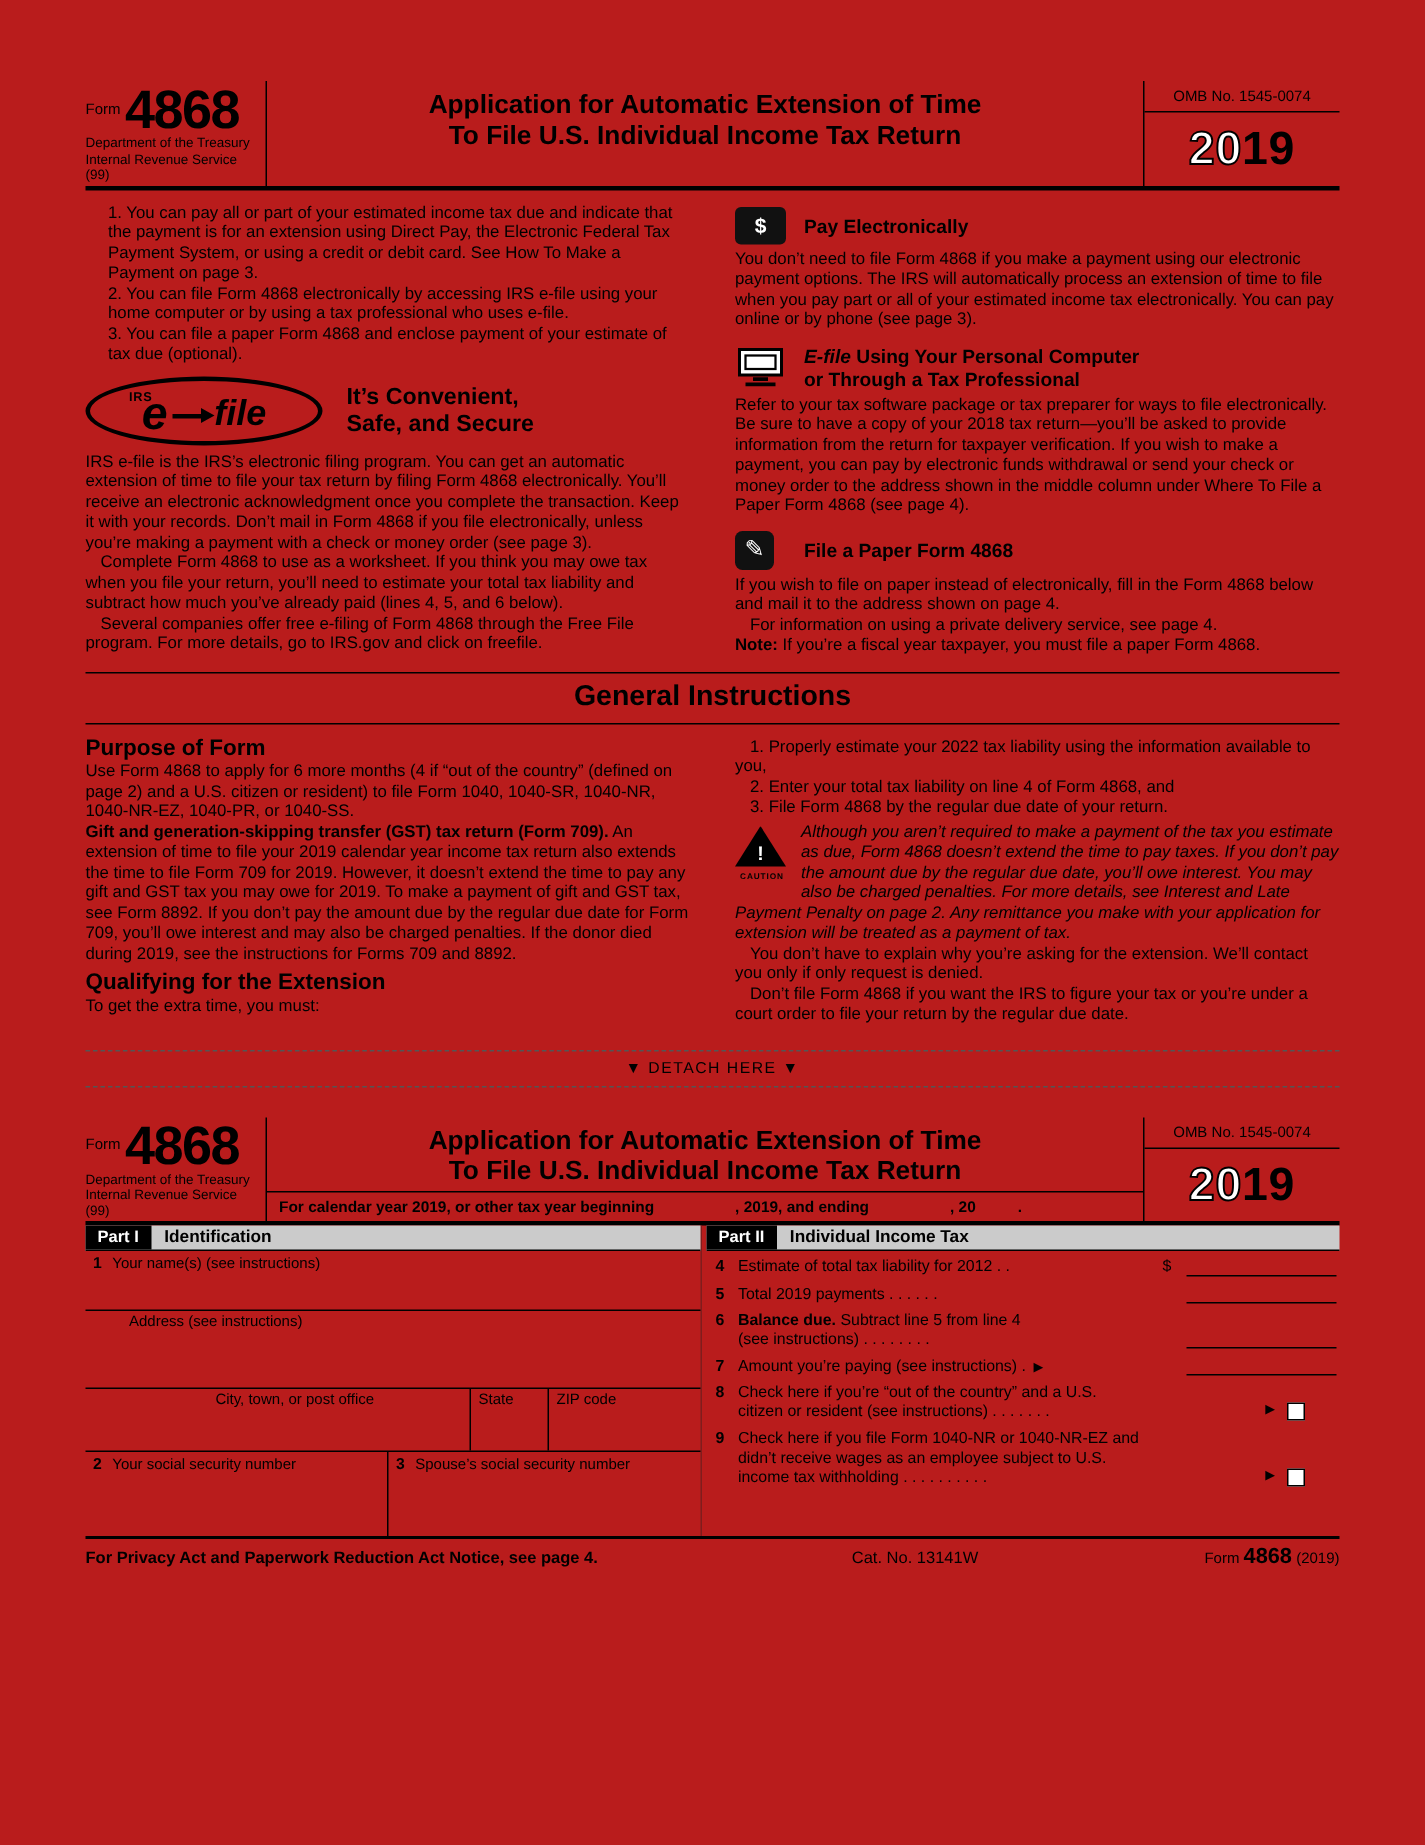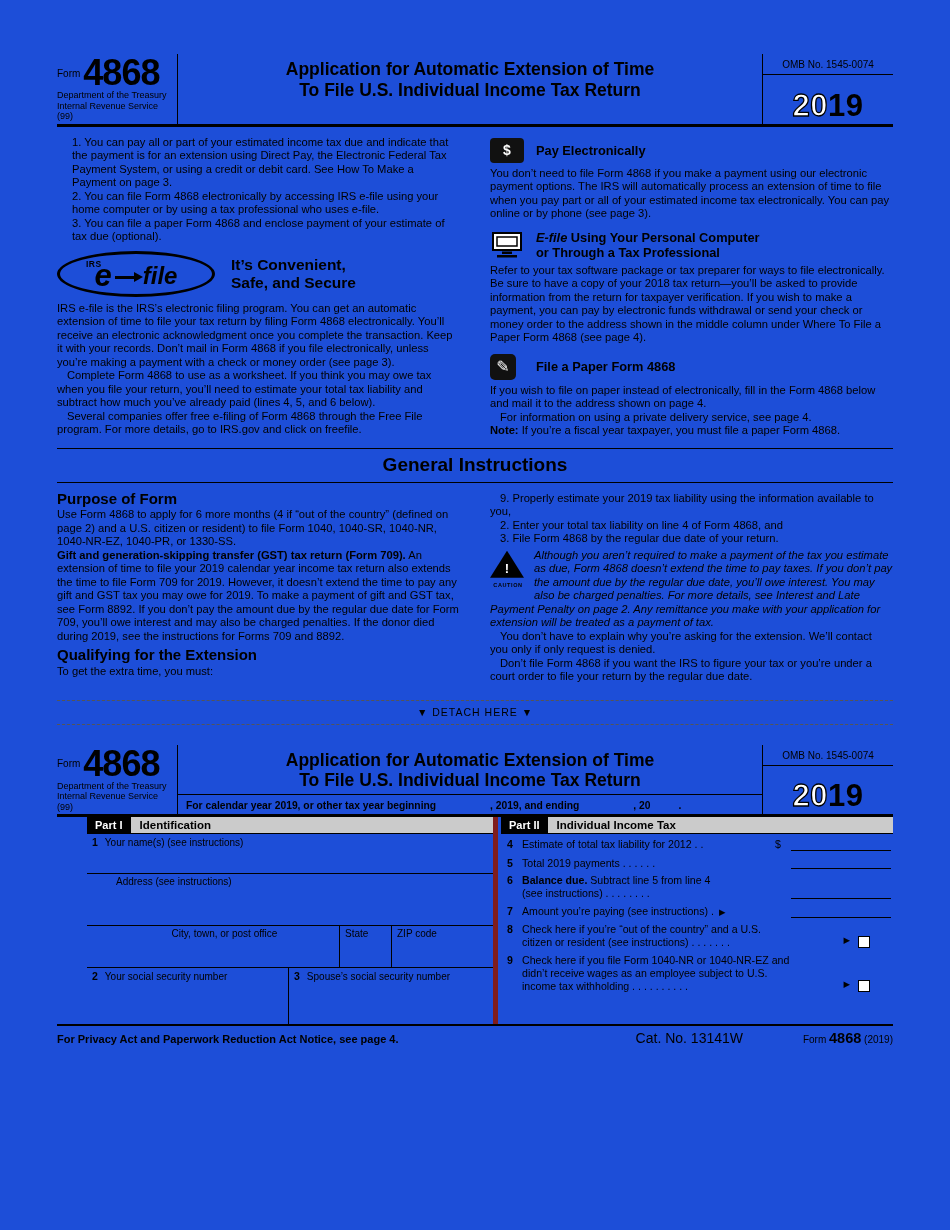--- a/index.html
+++ b/index.html
@@ -1,18 +1,18 @@
 <!DOCTYPE html>
 <html><head>
 <meta charset="utf-8">
 <style>
   * { margin:0; padding:0; box-sizing:border-box; }
   html,body { background:#e8e8e8; }
   body { width:950px; height:1230px; font-family:"Liberation Sans",sans-serif; color:#000; }
-  .sheet { width:950px; height:1230px; background:#1d4ed8; padding:54px 57px 0 57px; overflow:hidden; }
+  .sheet { width:950px; height:1230px; background:#b91c1c; padding:54px 57px 0 57px; overflow:hidden; }
 
   .b { font-weight:bold; }
   .i { font-style:italic; }
   .bi { font-weight:bold; font-style:italic; }
 
   
   .fheader { display:flex; align-items:stretch; border-bottom:3px solid #000; }
   .fh-left { width:121px; flex:0 0 121px; border-right:1px solid #000; padding:2px 4px 2px 0; display:flex; flex-direction:column; justify-content:space-between; }
   .fh-formline { display:flex; align-items:center; }
   .fh-form-word { font-size:10px; margin-right:3px; }
@@ -21,21 +21,21 @@
   .fh-center { flex:1; display:flex; flex-direction:column; text-align:center; }
   .fh-center-top { flex:1; padding:5px 10px 2px; }
   .fh-title { font-weight:bold; font-size:17.5px; line-height:20.5px; }
   .fh-goto { font-size:11px; font-weight:bold; margin-top:7px; }
   .goto-arrow { font-size:10px; margin-right:3px; }
   .fh-cal { border-top:1px solid #000; font-size:10.3px; font-weight:bold; text-align:left; padding:4px 4px 3px 8px; display:flex; align-items:flex-end; white-space:pre; }
   .cal-gap { display:inline-block; width:54px; height:12px; }
   .cal-gap2 { display:inline-block; width:28px; height:12px; }
   .fh-right { width:131px; flex:0 0 131px; border-left:1px solid #000; display:flex; flex-direction:column; }
   .fh-omb { font-size:10px; padding:5px 3px 4px; text-align:center; border-bottom:1px solid #000; }
-  .fh-year { flex:1; display:flex; align-items:flex-end; justify-content:center; font-size:31px; font-weight:bold; letter-spacing:0.5px; }
+  .fh-year { flex:1; display:flex; align-items:center; justify-content:center; font-size:31px; font-weight:bold; letter-spacing:0.5px; }
   .y20 { color:#fff; -webkit-text-stroke:1.3px #000; }
 
   
   .txt { font-size:11.2px; line-height:13.5px; }
   .txt p { margin:0; }
   .ind { text-indent:10px; }
   .cols { display:flex; gap:30px; margin-top:9px; }
   .col { flex:1; min-width:0; }
   .ilist { margin-left:15px; }
 
@@ -73,21 +73,21 @@
 
   
   .detach { margin-top:16px; }
   .dashline { border-top:1.5px dashed #555; height:0; }
   .detach-text { text-align:center; font-size:10.5px; letter-spacing:1px; padding:5px 0 6px; }
 
   .bh { margin-top:20px; }
 
   
   .bform { display:flex; height:207px; }
-  .bform-l { width:411px; flex:0 0 411px; border-right:5px solid #7f1d1d; display:flex; flex-direction:column;margin-left:30px; }
+  .bform-l { width:411px; flex:0 0 411px; border-right:1px solid #7f1d1d; display:flex; flex-direction:column; }
   .bform-r { flex:1; margin-left:3px; display:flex; flex-direction:column; }
   .pbar { display:flex; align-items:stretch; background:#cbcbcb; border-bottom:1px solid #000; height:17px; }
   .pbar-label { background:#000; color:#fff; font-weight:bold; font-size:11px; padding:2px 8px 0; }
   .pbar-title { font-weight:bold; font-size:11.5px; padding:2px 0 0 9px; }
 
   .fl { border-bottom:1px solid #000; display:flex; }
   .fl.vert { flex-direction:column; padding:2px 5px; }
   .row-name { height:40px;gap:20px; }
   .row-addr { height:52px; }
   .row-city { height:42px; flex-direction:row; padding:0; }
@@ -115,21 +115,21 @@
   .dollar { font-size:10.6px; }
   .aline { display:inline-block; width:100px; border-bottom:1px solid #000; height:12px; margin-right:2px; }
   .fld-chk { flex:0 0 70px; }
   .chk { width:12px; height:12px; border:1px solid #000; margin-right:23px; background:#fff; }
   .arrow { font-size:8.5px; margin:0 8px 1px 4px; }
   .arrow.inline { margin:0 0 0 5px; }
 
   
   .ffooter { border-top:2px solid #000; display:flex; align-items:baseline; padding-top:4px; }
   .ff-privacy { font-weight:bold; font-size:11px; flex:0 0 420px; }
-  .ff-cat { flex:1; text-align:right; font-size:14px; }
+  .ff-cat { flex:1; text-align:center; font-size:11px; }
   .ff-right { flex:0 0 150px; text-align:right; font-size:10px; }
   .ff-fn { font-weight:bold; font-size:14.5px; }
 </style>
 </head>
 <body>
 
 <div class="sheet">
 
   <div class="fheader">
     <div class="fh-left">
@@ -218,27 +218,27 @@
       <p>If you wish to file on paper instead of electronically, fill in the Form 4868 below and mail it to the address shown on page 4.</p>
       <p class="ind">For information on using a private delivery service, see page 4.</p>
       <p><span class="b">Note:</span><span> If you’re a fiscal year taxpayer, you must file a paper Form 4868.</span></p>
     </div>
   </div>
 
   <div class="gi-heading">General Instructions</div>
   <div class="cols txt">
     <div class="col">
       <div class="sec-h first">Purpose of Form</div>
-      <p>Use Form 4868 to apply for 6 more months (4 if “out of the country” (defined on page 2) and a U.S. citizen or resident) to file Form 1040, 1040-SR, 1040-NR, 1040-NR-EZ, 1040-PR, or 1330-SS.</p>
+      <p>Use Form 4868 to apply for 6 more months (4 if “out of the country” (defined on page 2) and a U.S. citizen or resident) to file Form 1040, 1040-SR, 1040-NR, 1040-NR-EZ, 1040-PR, or 1040-SS.</p>
       <p><span class="b">Gift and generation-skipping transfer (GST) tax return (Form 709).</span><span> An extension of time to file your 2019 calendar year income tax return also extends the time to file Form 709 for 2019. However, it doesn’t extend the time to pay any gift and GST tax you may owe for 2019. To make a payment of gift and GST tax, see Form 8892. If you don’t pay the amount due by the regular due date for Form 709, you’ll owe interest and may also be charged penalties. If the donor died during 2019, see the instructions for Forms 709 and 8892.</span></p>
       <div class="sec-h">Qualifying for the Extension</div>
       <p>To get the extra time, you must:</p>
     </div>
     <div class="col">
-      <p class="gitem">9. Properly estimate your 2019 tax liability using the information available to you,</p>
+      <p class="gitem">1. Properly estimate your 2022 tax liability using the information available to you,</p>
       <p class="gitem">2. Enter your total tax liability on line 4 of Form 4868, and</p>
       <p class="gitem">3. File Form 4868 by the regular due date of your return.</p>
       <div class="caution-wrap">
         <div class="caution">
           <div class="caution-tri">!</div>
           <div class="caution-word">CAUTION</div>
         </div>
         <span>Although you aren’t required to make a payment of the tax you estimate as due, Form 4868 doesn’t extend the time to pay taxes. If you don’t pay the amount due by the regular due date, you’ll owe interest. You may also be charged penalties. For more details, see Interest and Late Payment Penalty on page 2. Any remittance you make with your application for extension will be treated as a payment of tax.</span>
       </div>
       <p class="ind">You don’t have to explain why you’re asking for the extension. We’ll contact you only if only request is denied.</p>

